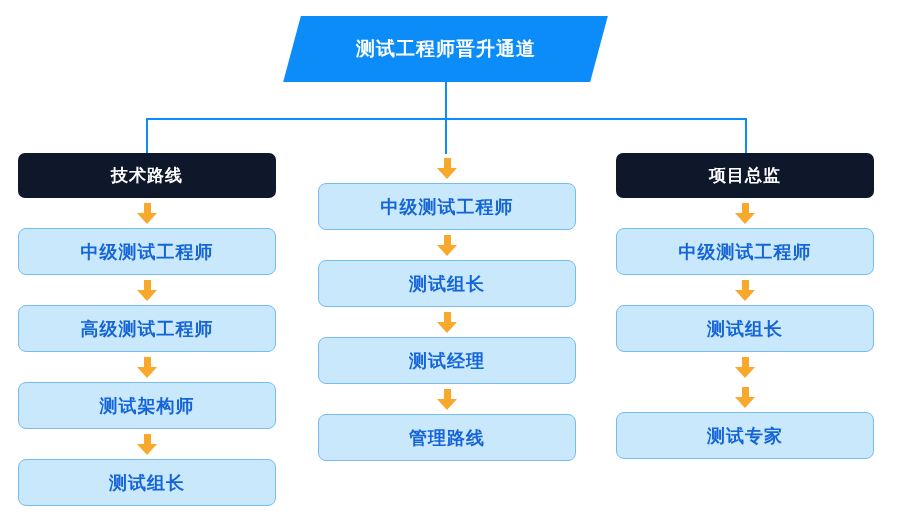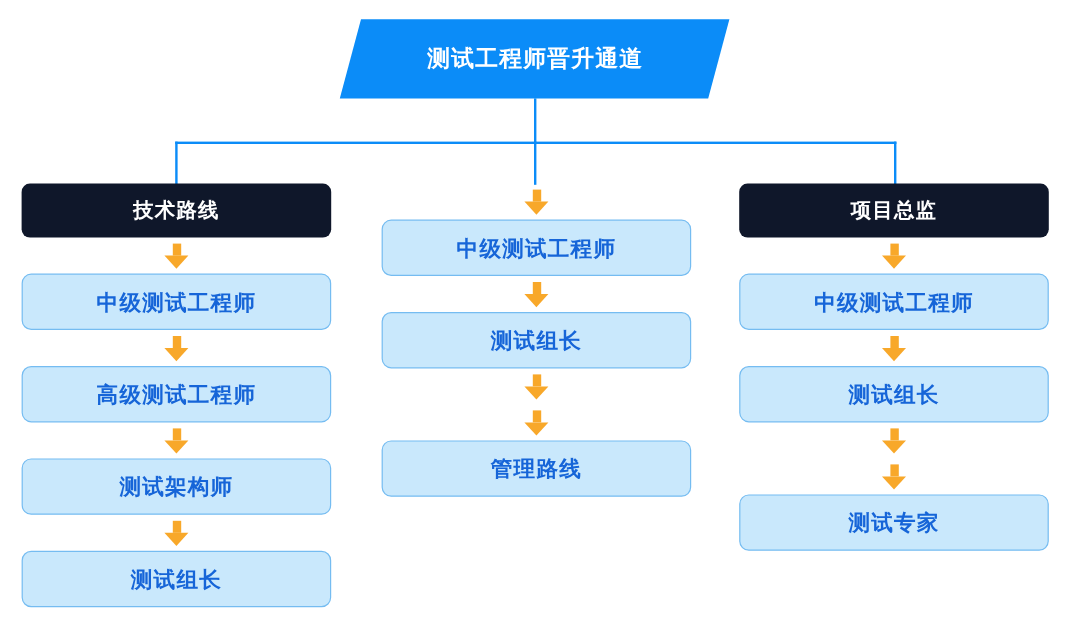--- a/index.html
+++ b/index.html
@@ -155,20 +155,23 @@
         <div class="arrow-stem"></div>
         <div class="arrow-head"></div>
       </div>
     <div class="step-box">
       <span>测试组长</span>
     </div>
     <div class="arrow">
         <div class="arrow-stem"></div>
         <div class="arrow-head"></div>
       </div>
+    <div class="step-box">
+      <span>测试经理</span>
+    </div>
     <div class="arrow">
         <div class="arrow-stem"></div>
         <div class="arrow-head"></div>
       </div>
     <div class="step-box">
       <span>管理路线</span>
     </div>
   </div>
 
   <div class="column" style="left:616px;">

